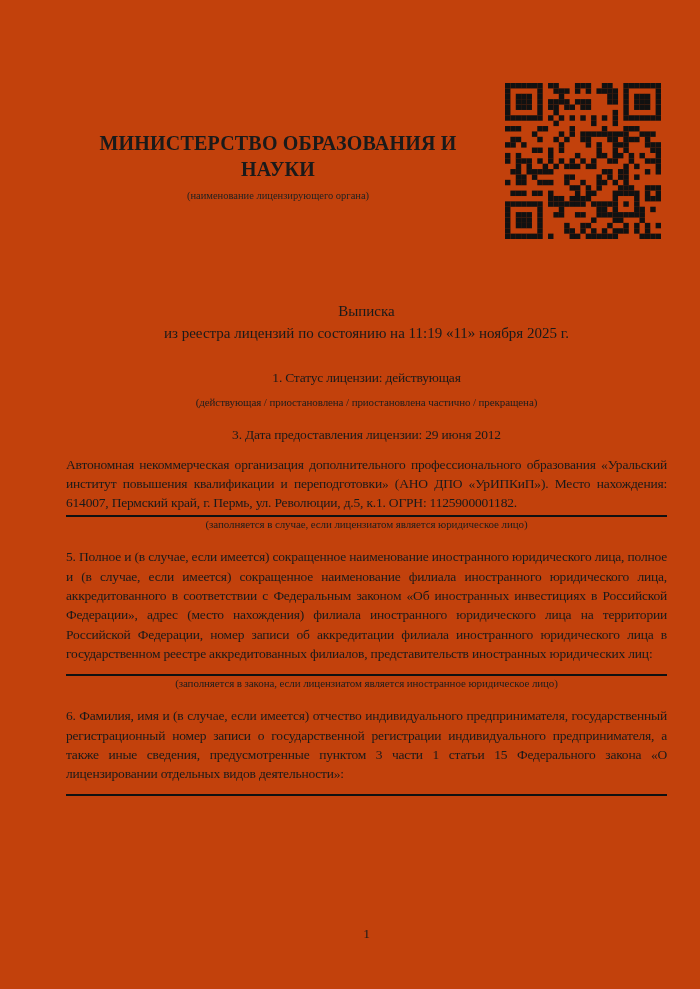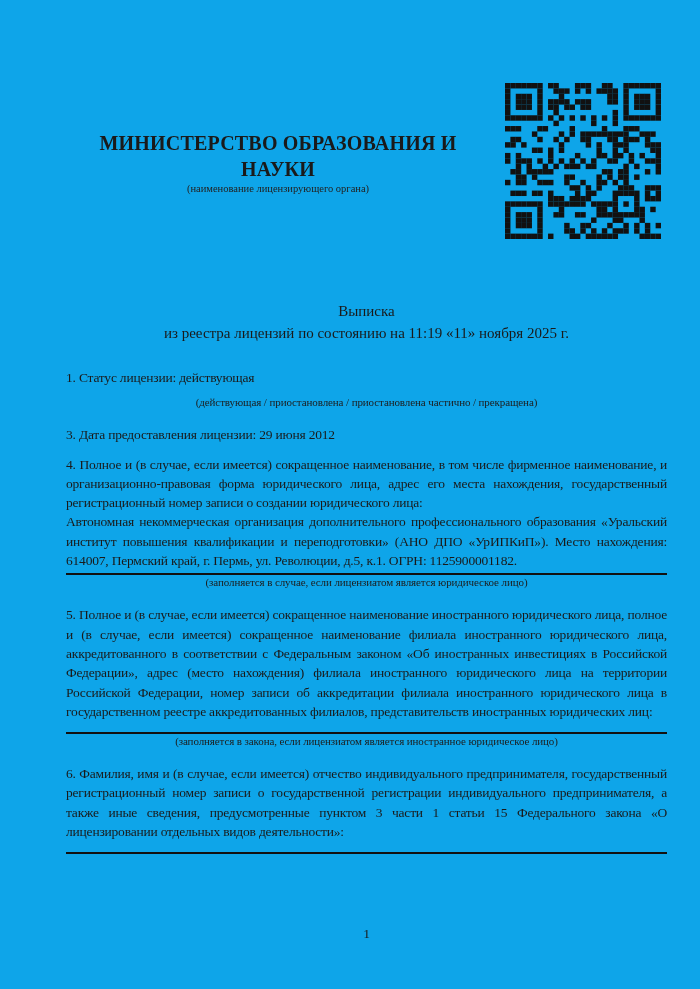--- a/index.html
+++ b/index.html
@@ -4,51 +4,51 @@
 <style>
   * { margin: 0; padding: 0; box-sizing: border-box; }
   html, body { width: 700px; height: 989px; }
   body {
     background: #ffffff;
     color: #1a1a1a;
     font-family: "Liberation Serif", "DejaVu Serif", serif;
     position: relative;
     overflow: hidden;
   }
-  .page { position: absolute; inset: 0; background: #0ea5e9; padding-left: 48px; }
+  .page { position: absolute; inset: 0; background: #c2410c; padding-left: 48px; }
 
   
   .authority {
     position: absolute; left: 66px; top: 130px; width: 424px;
     text-align: center;
   }
   .authority .ministry-line {
     font-weight: bold; font-size: 20px; line-height: 26px;
     letter-spacing: 0.2px;
   }
   .authority .authority-caption {
-    font-size: 10.5px; line-height: 13px; margin-top: 0; color: #222;
+    font-size: 10.5px; line-height: 13px; margin-top: 7px; color: #222;
   }
 
   
   .qr-box { position: absolute; left: 505px; top: 83px; width: 156px; height: 156px; }
   .qr-box svg { display: block; width: 156px; height: 156px; fill: #111; }
 
   
   .doc-title {
     position: absolute; left: 66px; top: 301px; width: 601px;
     text-align: center; font-size: 15px; line-height: 21.5px;
   }
 
   
   .content {
     position: absolute; left: 66px; top: 368px; width: 601px;
     font-size: 13.5px; line-height: 19.3px; letter-spacing: -0.2px;
   }
-  .content p.item { text-align: left; }
+  .content p.item { text-align: center; }
   .content p.just { text-align: justify; }
   .sec-status .field-note { margin-top: 8px; }
   .field-note {
     width: 540px; margin: 0 auto; text-align: center;
     font-size: 11px; line-height: 14px; letter-spacing: -0.1px; color: #1d1d1d;
   }
   .mt { margin-top: 16px; }
   .mt-sm { margin-top: 10px; }
   .fill-rule {
     border-top: 2px solid #111; height: 0; width: 601px;
@@ -472,21 +472,20 @@
 
     <div class="sec-status">
       <p class="item">1. Статус лицензии: действующая</p>
       <div class="field-note">(действующая / приостановлена / приостановлена частично / прекращена)</div>
     </div>
 
 
     <p class="item mt">3. Дата предоставления лицензии: 29 июня 2012</p>
 
     <div class="mt-sm">
-      <p class="item just">4. Полное и (в случае, если имеется) сокращенное наименование, в том числе фирменное наименование, и организационно-правовая форма юридического лица, адрес его места нахождения, государственный регистрационный номер записи о создании юридического лица:</p>
       <p class="item just">Автономная некоммерческая организация дополнительного профессионального образования «Уральский институт повышения квалификации и переподготовки» (АНО ДПО «УрИПКиП»). Место нахождения: 614007, Пермский край, г. Пермь, ул. Революции, д.5, к.1. ОГРН: 1125900001182.</p>
       <div class="fill-rule rule-tight"></div>
       <div class="field-note note-after-rule">(заполняется в случае, если лицензиатом является юридическое лицо)</div>
     </div>
 
     <div class="mt">
       <p class="item just">5. Полное и (в случае, если имеется) сокращенное наименование иностранного юридического лица, полное и (в случае, если имеется) сокращенное наименование филиала иностранного юридического лица, аккредитованного в соответствии с Федеральным законом «Об иностранных инвестициях в Российской Федерации», адрес (место нахождения) филиала иностранного юридического лица на территории Российской Федерации, номер записи об аккредитации филиала иностранного юридического лица в государственном реестре аккредитованных филиалов, представительств иностранных юридических лиц:</p>
       <p class="item just"></p>
       <div class="fill-rule rule-gap"></div>
       <div class="field-note note-after-rule">(заполняется в закона, если лицензиатом является иностранное юридическое лицо)</div>

